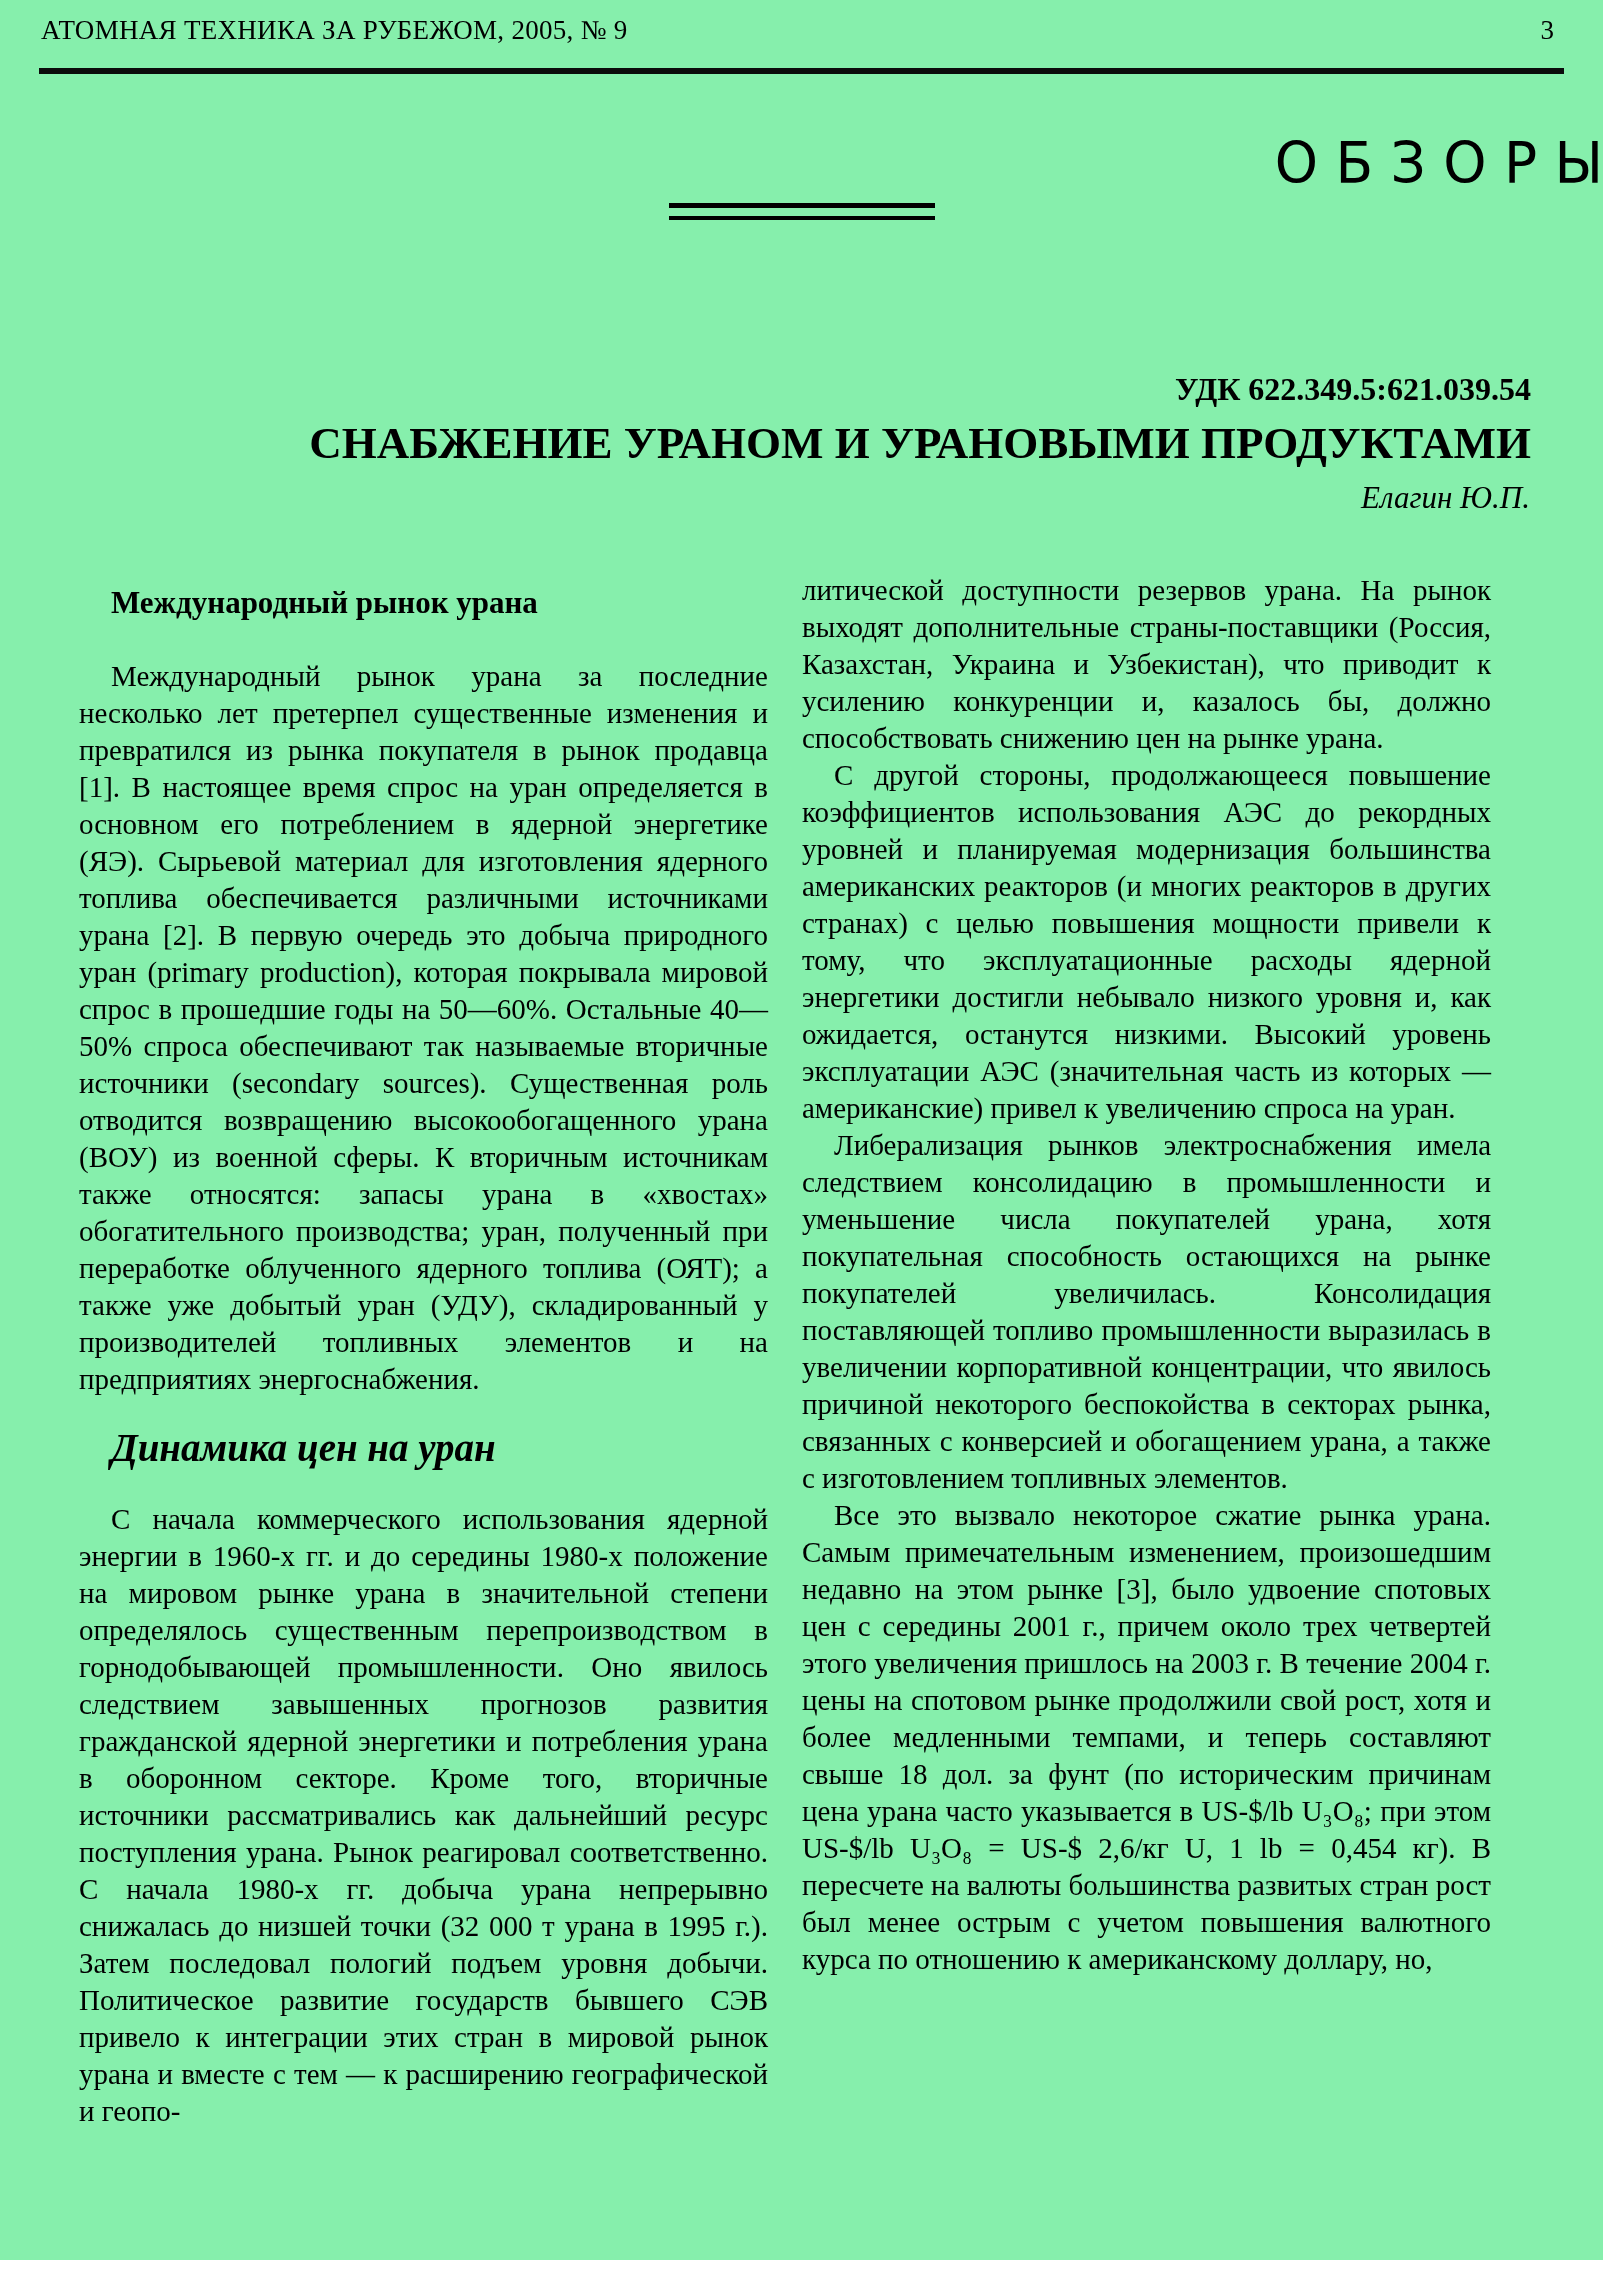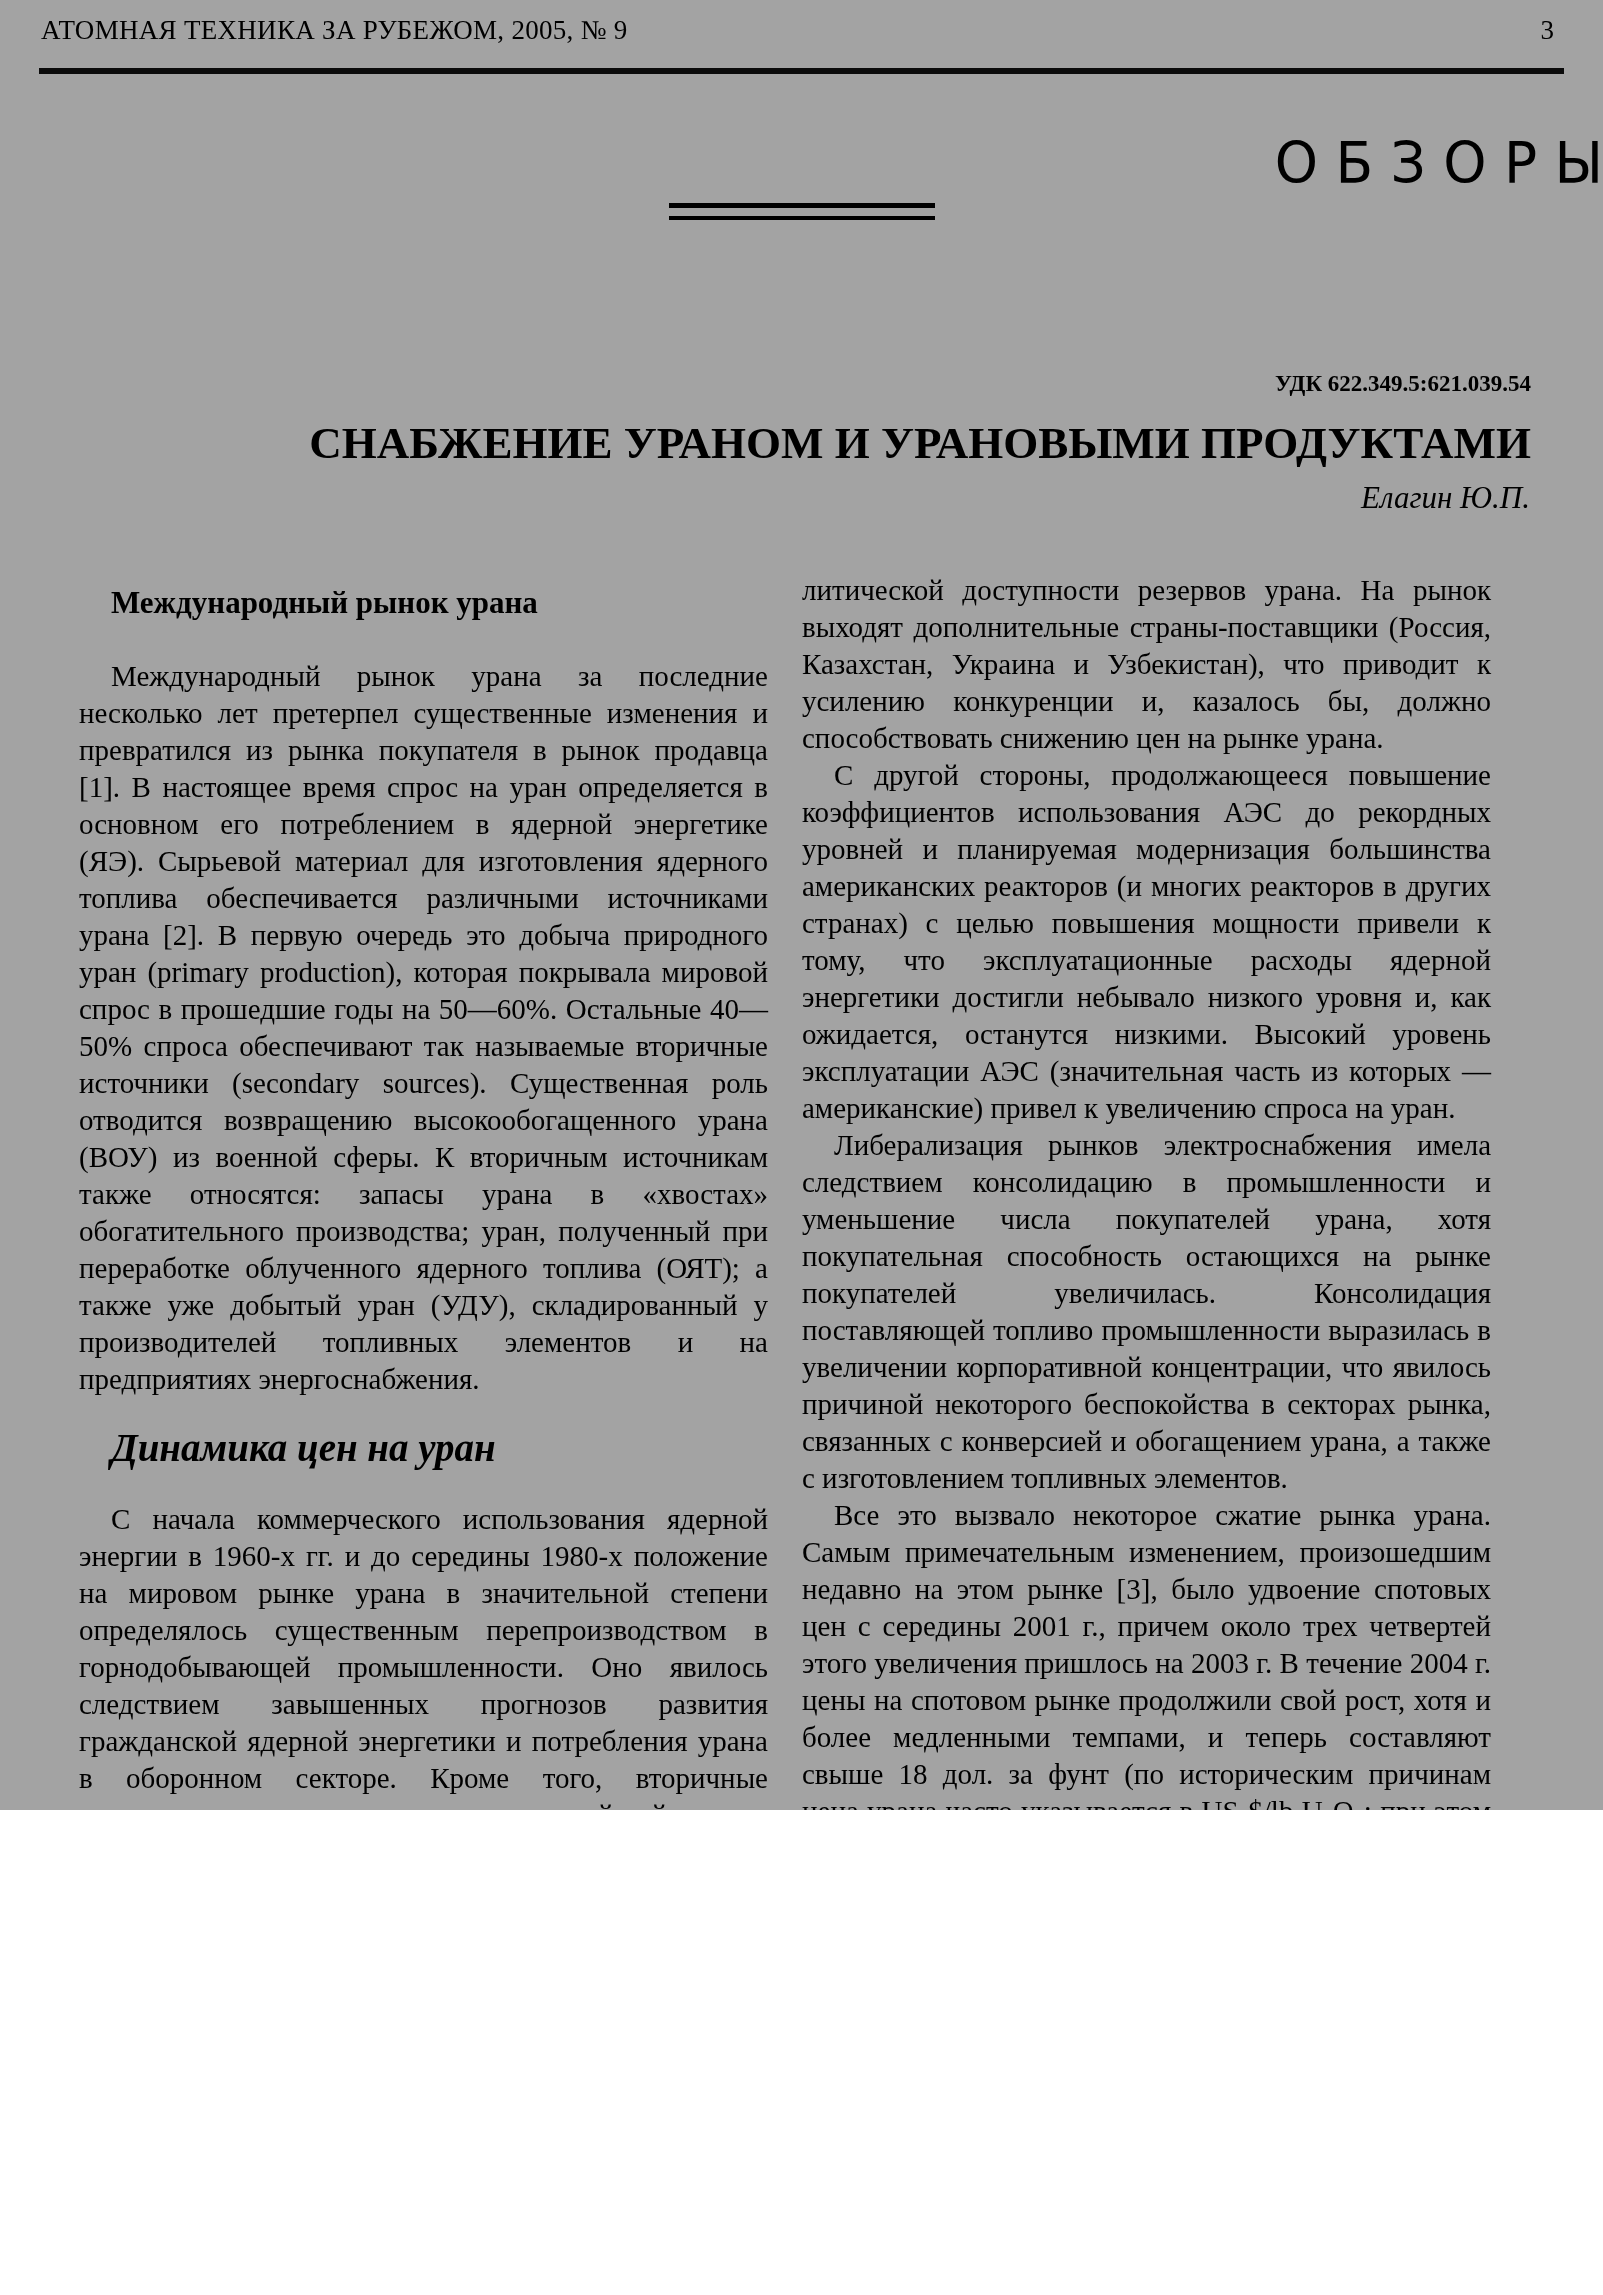--- a/index.html
+++ b/index.html
@@ -1,22 +1,22 @@
 <!DOCTYPE html>
 <html lang="ru" style="font-size:10.7px"><head>
 <meta charset="utf-8">
 <style>
   html, body { margin: 0; padding: 0; }
   body { background: #ffffff; }
 
   .page {
     position: relative;
     width: 1603px;
-    height: 1810px;
-    background: #a3a3a3;
+    height: 2260px;
+    background: #86efac;
     color: #000;
     font-family: "Liberation Serif", "DejaVu Serif", serif;
     overflow: hidden;
   }
 
   
   .journal-title {
     position: absolute;
     left: 41px; top: 14.7px;
     font-size: 27px;
@@ -58,21 +58,21 @@
     border-top: 5.3px solid #000;
     border-bottom: 4.7px solid #000;
     box-sizing: border-box;
   }
 
   
   .udc {
     position: absolute;
     top: 371px; right: 72px;
     font-weight: bold;
-    font-size: 23px;
+    font-size: 32px;
     white-space: nowrap;
   }
   .article-title {
     position: absolute;
     top: 417px; right: 72px;
     margin: 0;
     font-weight: bold;
     font-size: 45px;
     white-space: nowrap;
   }

